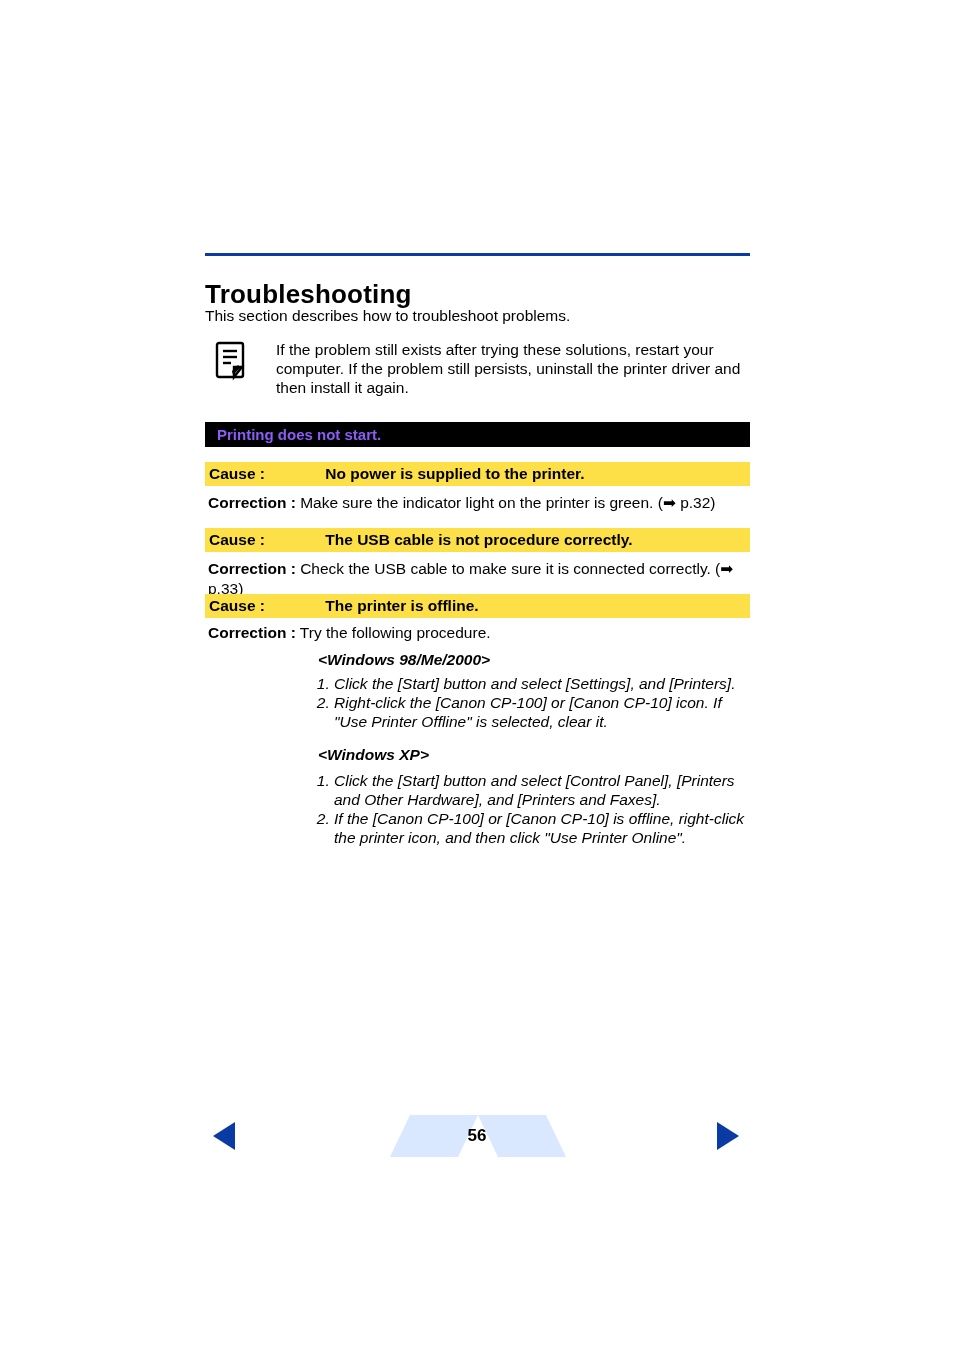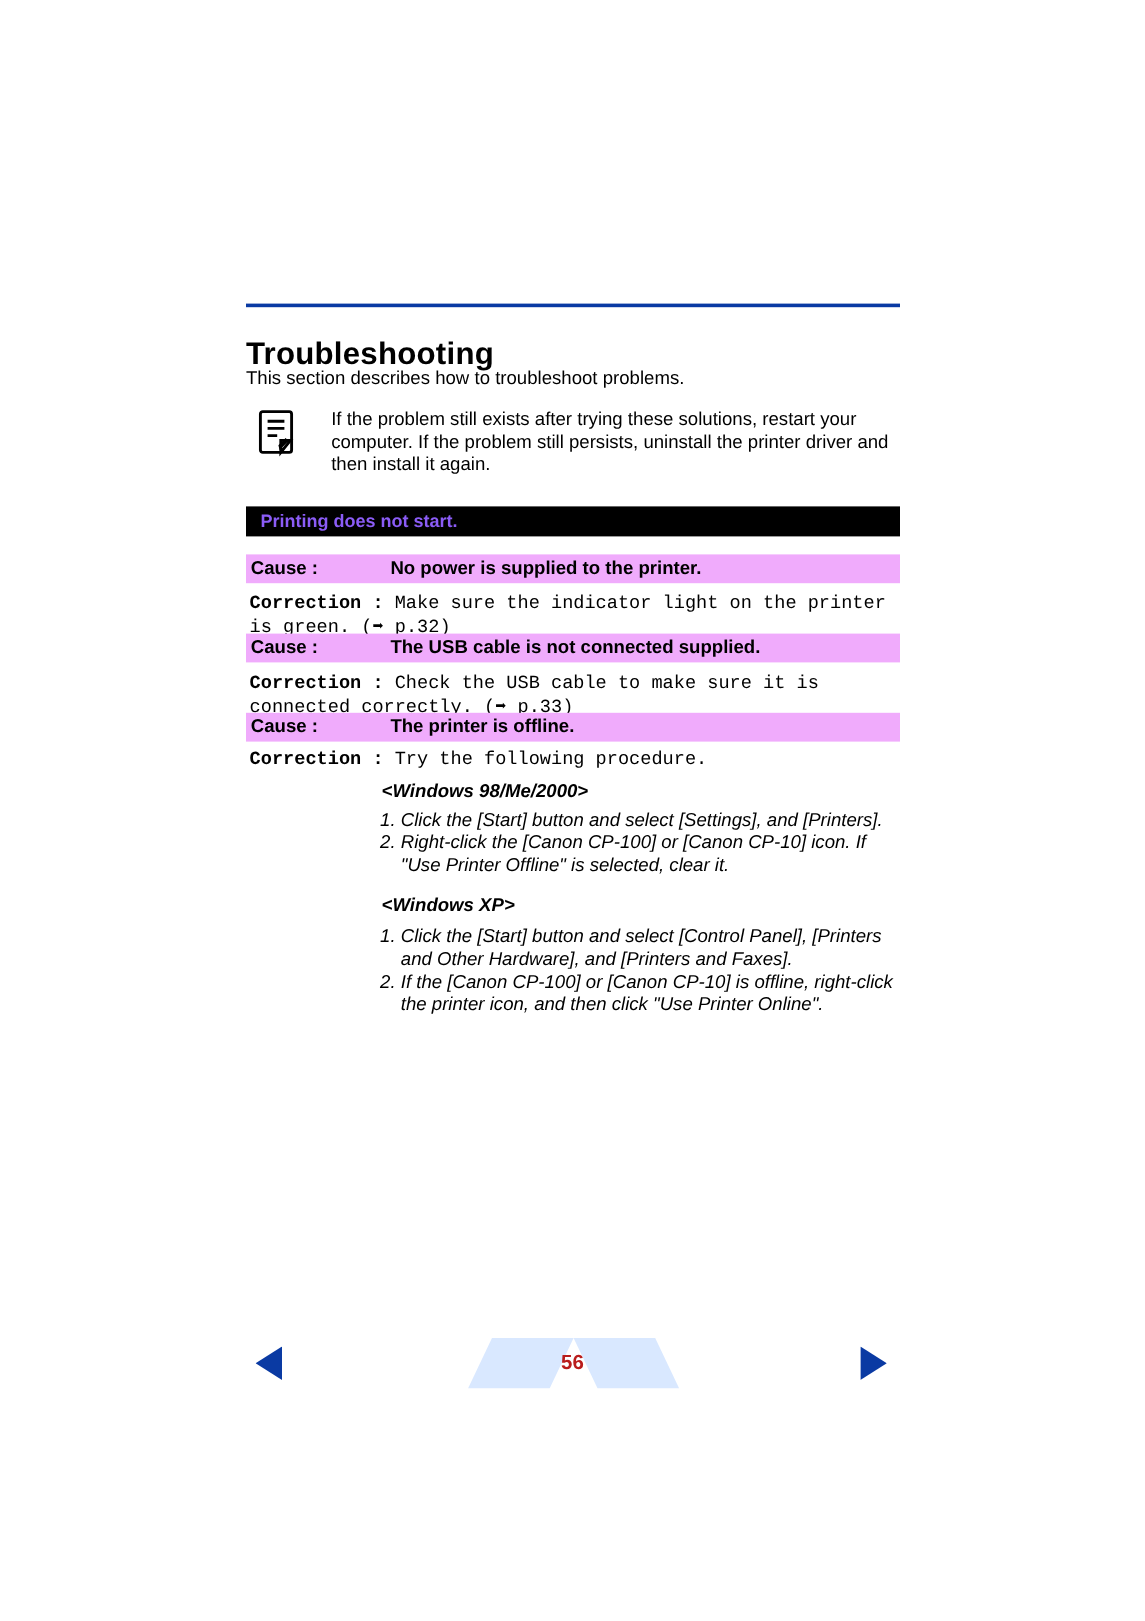--- a/index.html
+++ b/index.html
@@ -65,41 +65,40 @@
     font-weight: 900;
     line-height: 25px;
     padding-left: 12px;
     box-sizing: border-box;
   }
   .cause-band {
     position: absolute;
     left: 205px;
     width: 545px;
     height: 24px;
-    background: #f0abfc;
+    background: #fde047;
     font-size: 15.5px;
     line-height: 24px;
     box-sizing: border-box;
     padding-left: 4px;
   }
   .cause-band .cause-label {
     font-weight: 700;
     display: inline-block;
     width: 112px;
   }
   .cause-band .cause-value {
     font-weight: 700;
   }
   .correction-line {
     position: absolute;
     left: 208px;
     font-size: 15.5px;
     line-height: 20px;
     width: 545px;
-    font-family: Liberation Mono, monospace;
   }
   .correction-label {
     font-weight: 700;
   }
   .arrow-ref {
     font-size: 15.5px;
   }
   .bold-sub {
     font-weight: 700;
   }
@@ -119,21 +118,21 @@
     padding-left: 0px;
   }
   .page-number {
     position: absolute;
     left: 0;
     width: 954px;
     top: 1126px;
     text-align: center;
     font-size: 17px;
     font-weight: 700;
-    color: #b91c1c;
+    color: #000000;
   }
   .number-bg {
     position: absolute;
     left: 0;
     top: 1115px;
     width: 954px;
     height: 42px;
     pointer-events: none;
   }
   .nav-prev {
@@ -179,21 +178,21 @@
   <div class="cause-band" style="top:462px;">
     <span class="cause-label">Cause :</span>
     <span class="cause-value">No power is supplied to the printer.</span>
   </div>
   <div class="correction-line" style="top:493px;">
     <span class="correction-label">Correction :</span><span> Make sure the indicator light on the printer is green. (</span><span>➡ </span><span class="arrow-ref">p.32)</span>
   </div>
 
   <div class="cause-band" style="top:528px;">
     <span class="cause-label">Cause :</span>
-    <span class="cause-value">The USB cable is not connected supplied.</span>
+    <span class="cause-value">The USB cable is not procedure correctly.</span>
   </div>
   <div class="correction-line" style="top:559px;">
     <span class="correction-label">Correction :</span><span> Check the USB cable to make sure it is connected correctly. (</span><span>➡ </span><span class="arrow-ref">p.33)</span>
   </div>
 
   <div class="cause-band" style="top:594px;">
     <span class="cause-label">Cause :</span>
     <span class="cause-value">The printer is offline.</span>
   </div>
   <div class="correction-line" style="top:623px;">

